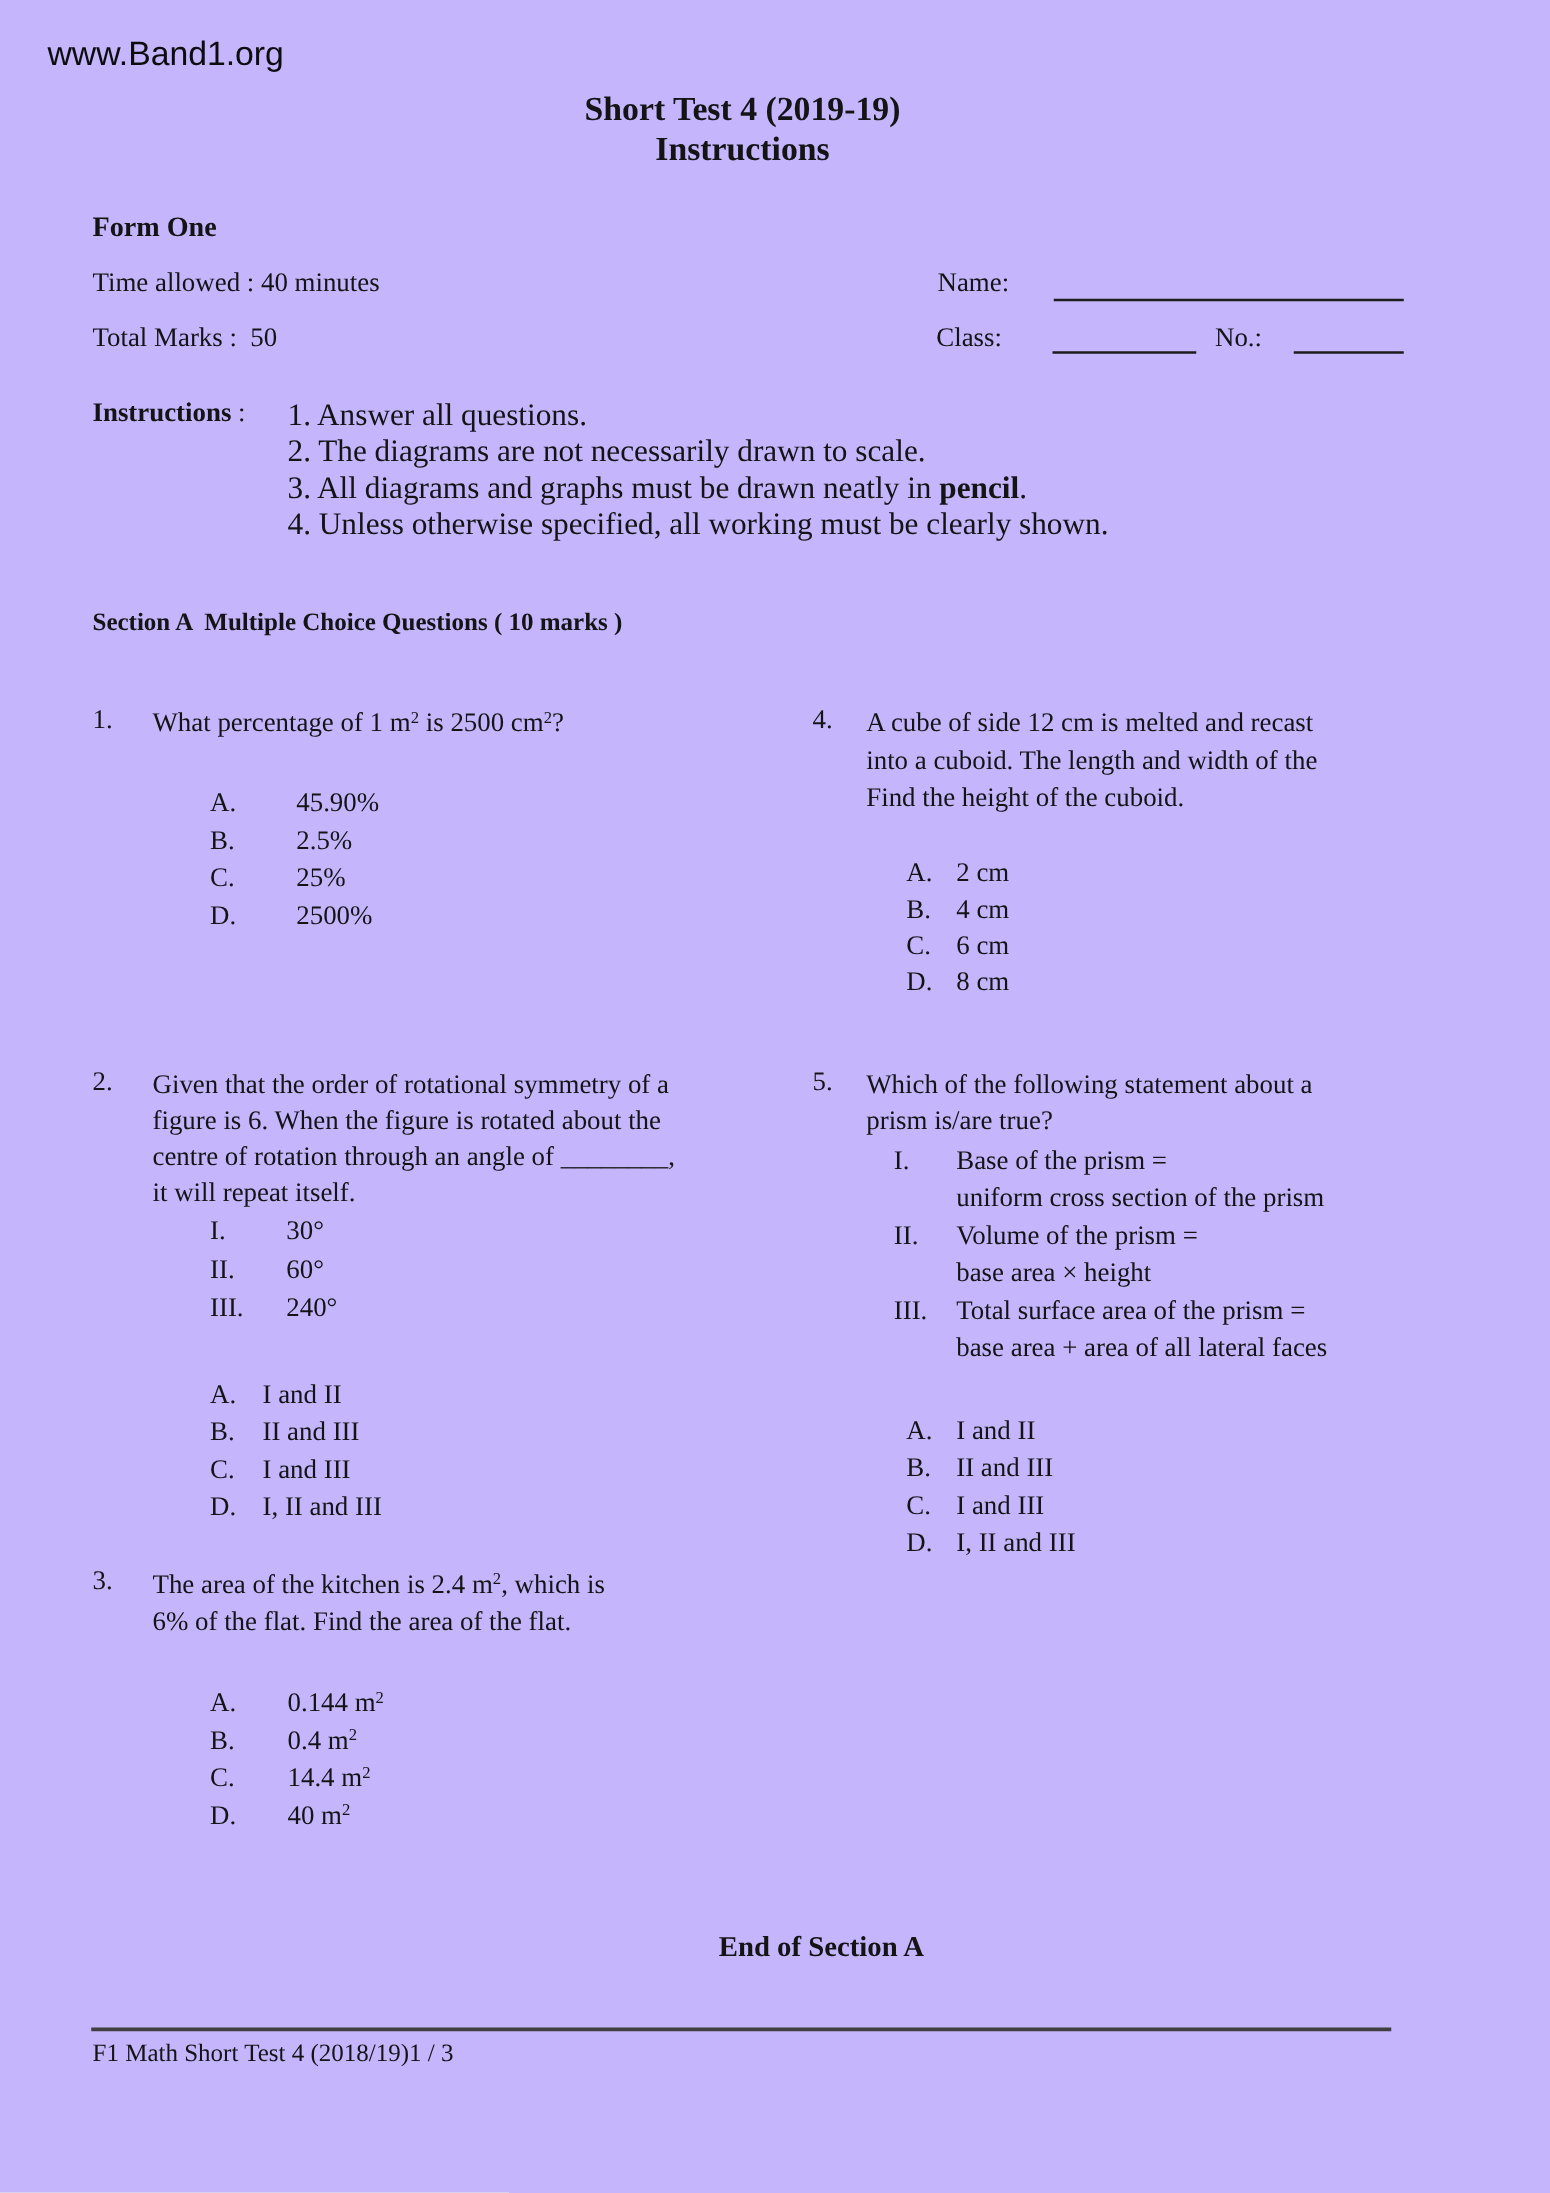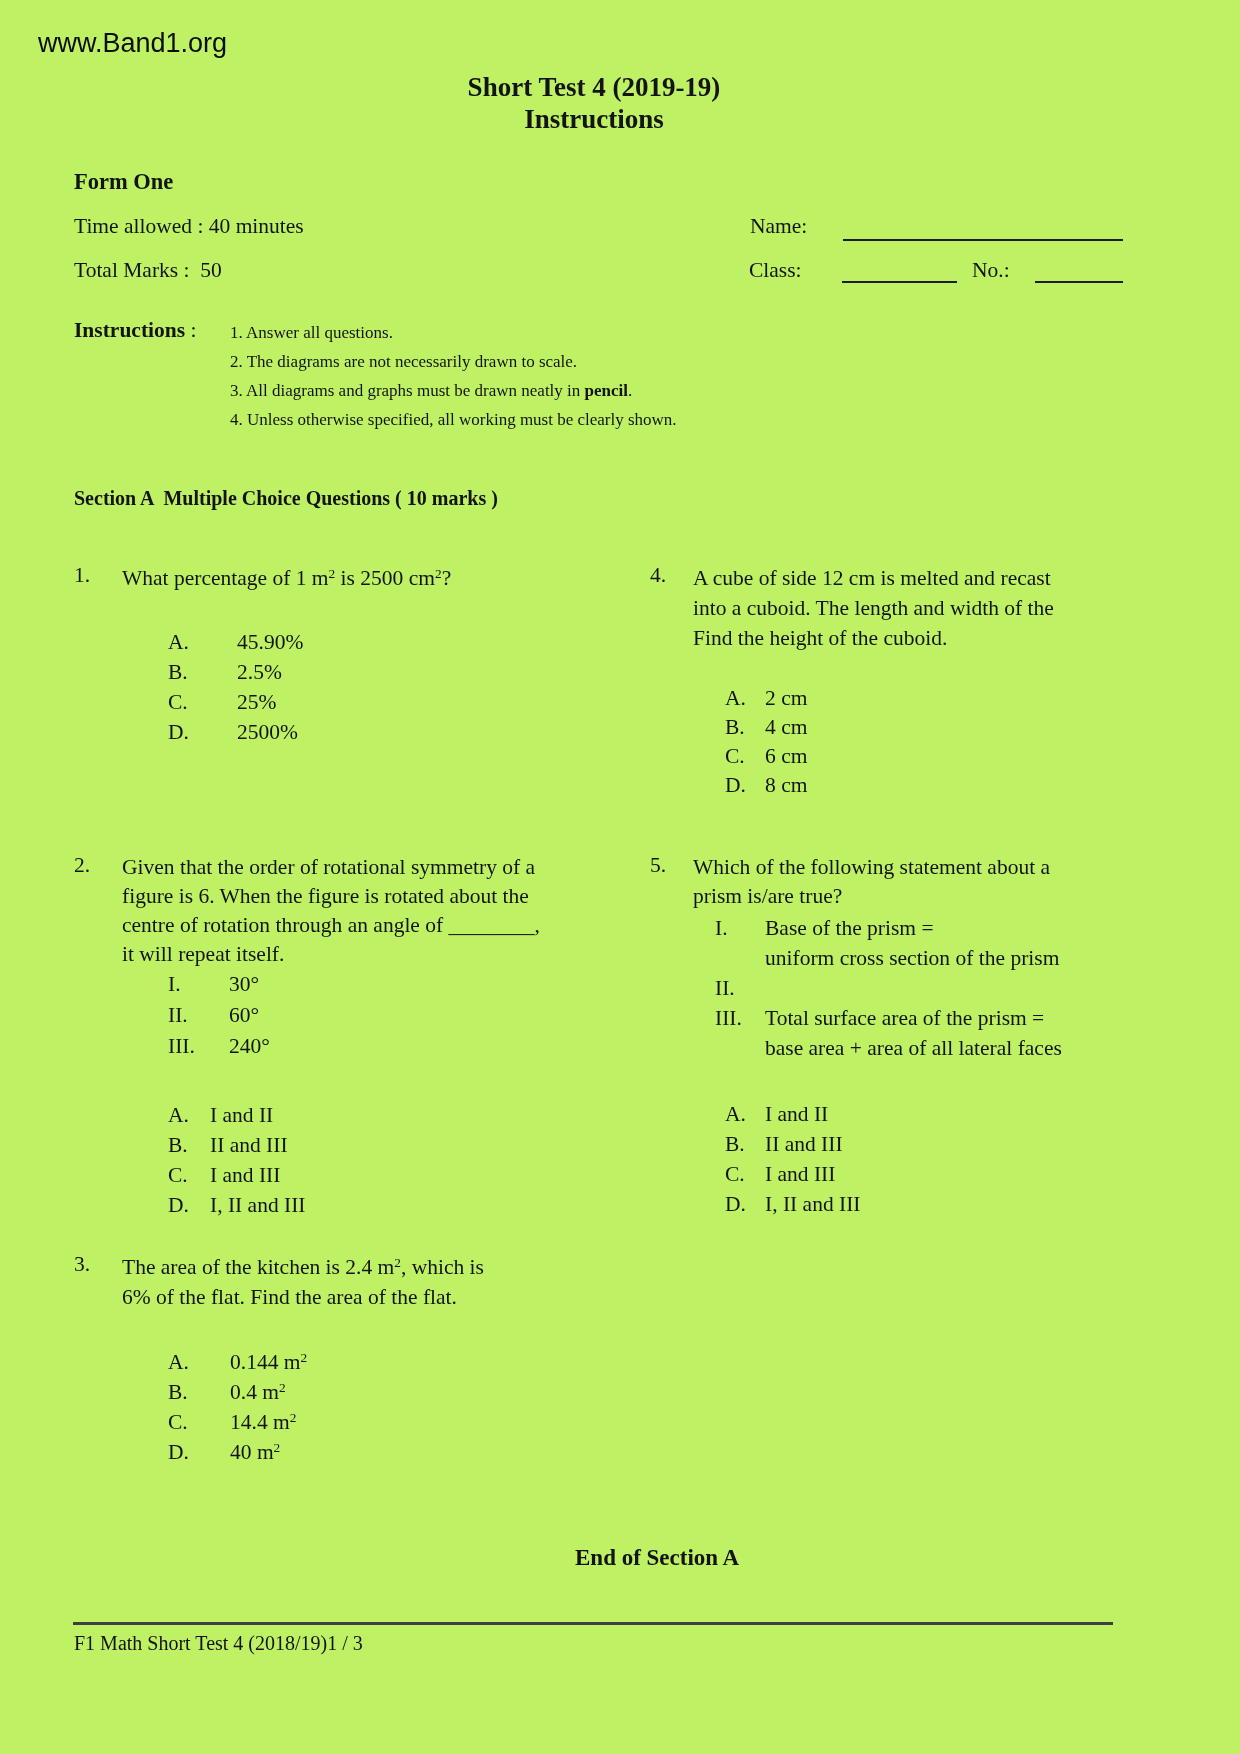--- a/index.html
+++ b/index.html
@@ -1,40 +1,40 @@
 <!DOCTYPE html>
 <html><head>
 <meta charset="utf-8">
 <style>
   html,body { margin:0; padding:0; background:#e8e8e8; }
   .page {
     position:relative;
     width:1240px; height:1754px;
-    background:#bef264;
+    background:#c4b5fd;
     margin:0 auto;
     font-family:"Liberation Serif", serif;
     color:#141414;
     overflow:hidden;
   }
   .abs { position:absolute; white-space:pre-wrap; }
   .bold { font-weight:bold; }
   .body-text { font-size:21.5px; }
   .watermark {
     position:absolute; left:38px; top:28px;
     font-family:"Liberation Sans", sans-serif;
     font-size:27px; color:#0d0d0d; white-space:pre;
   }
   .title {
     position:absolute; left:0; width:1188px;
     text-align:center; font-weight:bold; font-size:27px; white-space:pre;
   }
   .blank {
     position:absolute; border-bottom:2px solid #1d1d1d; height:0;
   }
-  .instr-items { position:absolute; left:230px; top:318px; font-size:17px; line-height:29px; }
+  .instr-items { position:absolute; left:230px; top:318px; font-size:25px; line-height:29px; }
   .instr-items > div { white-space:pre-wrap; }
   
   .q { position:absolute; font-size:21.5px; }
   .qnum { position:absolute; left:0; top:0; white-space:pre; }
   .qc-l { margin-left:48px; }   
   .qc-r { margin-left:43px; }   
   .qline { white-space:pre-wrap; }
   .lh29 { line-height:29px; }
   .lh30 { line-height:30px; }
   .lh31 { line-height:31px; }
@@ -142,21 +142,21 @@
 
   <div class="q" style="left:650px; top:853px; width:480px;">
     <span class="qnum">5.</span>
     <div class="qc-r">
       <div class="lh29">
         <div class="qline">Which of the following statement about a</div>
         <div class="qline">prism is/are true?</div>
       </div>
       <div class="opts lh30" style="margin-left:22px; margin-top:2px;">
         <div class="opt"><span class="olabel" style="width:50px;">I.</span><span style="white-space:pre-wrap;"><span style="display:block;">Base of the prism =</span><span style="display:block;">uniform cross section of the prism</span></span></div>
-        <div class="opt"><span class="olabel" style="width:50px;">II.</span></div>
+        <div class="opt"><span class="olabel" style="width:50px;">II.</span><span style="white-space:pre-wrap;"><span style="display:block;">Volume of the prism =</span><span style="display:block;">base area × height</span></span></div>
         <div class="opt"><span class="olabel" style="width:50px;">III.</span><span style="white-space:pre-wrap;"><span style="display:block;">Total surface area of the prism =</span><span style="display:block;">base area + area of all lateral faces</span></span></div>
       </div>
       <div class="opts lh30" style="margin-left:32px; margin-top:36px;">
         <div class="opt"><span class="olabel" style="width:40px;">A.</span><span>I and II</span></div>
         <div class="opt"><span class="olabel" style="width:40px;">B.</span><span>II and III</span></div>
         <div class="opt"><span class="olabel" style="width:40px;">C.</span><span>I and III</span></div>
         <div class="opt"><span class="olabel" style="width:40px;">D.</span><span>I, II and III</span></div>
       </div>
     </div>
   </div>

